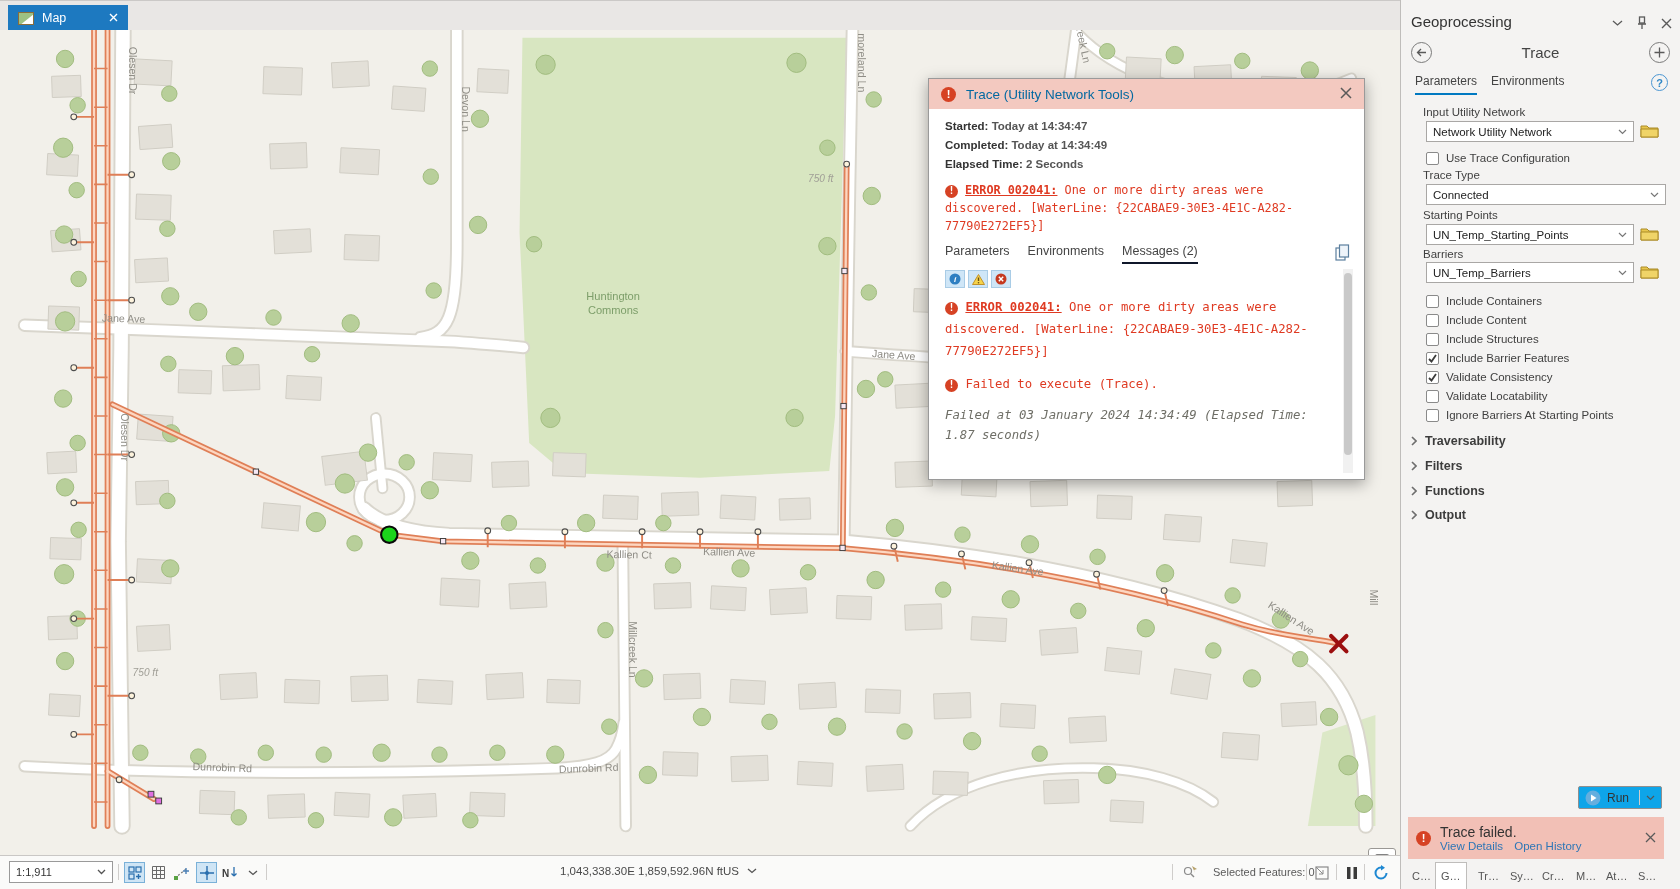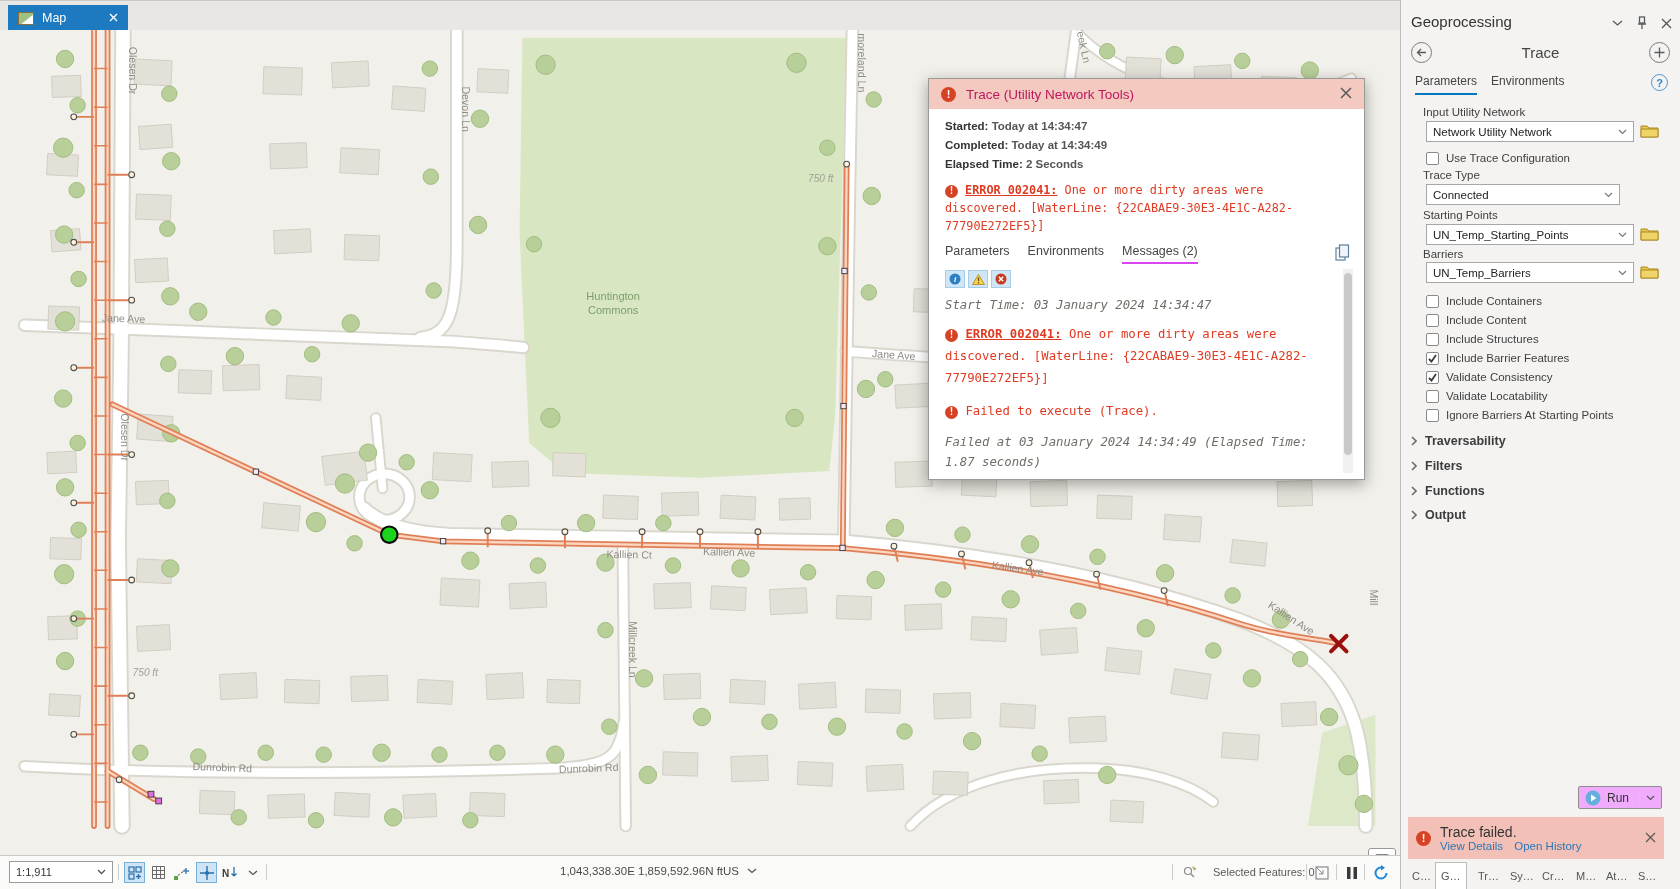--- a/index.html
+++ b/index.html
@@ -33,32 +33,32 @@
   .sb-sep { position:absolute; top:8px; width:1px; height:16px; background:#cfcdcb; }
   .sb-icon { position:absolute; top:6px; width:21px; height:21px; display:flex; align-items:center; justify-content:center; }
   .sb-icon.active { background:#cfe5f5; border:1px solid #7ab1d8; }
   .coords { position:absolute; left:560px; top:9px; width:280px; display:flex; align-items:center; gap:8px; color:#4a4a4a; font-size:11.5px; }
   .selfeat { position:absolute; left:1183px; top:9px; display:flex; align-items:flex-end; gap:15px; color:#5a5a5a; }
 
   
   .dialog { position:absolute; left:928px; top:78px; width:437px; height:402px; background:#fff; border:1px solid #9a9a9a;
             box-shadow:0 4px 14px rgba(0,0,0,.35); z-index:30; }
   .dlg-header { height:30px; background:#f3c9c0; display:flex; align-items:center; padding:0 12px; gap:10px; }
-  .dlg-title { font-size:13.5px; color:#be185d; }
+  .dlg-title { font-size:13.5px; color:#0369a1; }
   .dlg-close { margin-left:auto; cursor:default; }
   .err-badge { width:15px; height:15px; border-radius:50%; background:#d64224; color:#fff; font-size:11px; font-weight:bold;
                display:inline-flex; align-items:center; justify-content:center; flex:0 0 auto; }
   .dlg-body { padding:8px 16px 0 16px; }
   .meta-line { font-size:11.5px; color:#555; line-height:19px;font-weight:bold; }
   .meta-line b { color:#333; }
   .err-summary { margin-top:7px; font-family:"DejaVu Sans Mono", monospace; font-size:11.8px; line-height:18px; color:#df3a22; width:400px; }
   .err-summary .code { font-weight:bold; text-decoration:underline; }
   .dlg-tabs { margin-top:9px; display:flex; gap:18px; font-size:12.5px; color:#444; position:relative; height:22px; align-items:flex-start; }
   .dlg-tab { padding-bottom:4px; }
-  .dlg-tab.active { border-bottom:2px solid #d946ef; }
+  .dlg-tab.active { border-bottom:2px solid #0f172a; }
   .copy-icon { position:absolute; right:-2px; top:0; }
   .msg-filters { margin-top:4px; display:flex; gap:3px; }
   .msg-filter { width:20px; height:18px; background:#cfe6f7; border:1px solid #a9cce6; display:flex; align-items:center; justify-content:center; }
   .messages { margin-top:7px; font-family:"DejaVu Sans Mono", monospace; font-size:12.3px; width:398px; }
   .msg-italic { color:#6e6e66; font-style:italic; line-height:20px; }
   .msg-error { color:#df3a22; line-height:22px; margin-top:8px; position:relative; padding-left:0; }
   .msg-error .code { font-weight:bold; text-decoration:underline; }
   .dlg-scroll { position:absolute; right:11px; top:190px; width:10px; height:204px; background:#f1f1f1; }
   .dlg-scroll .thumb { position:absolute; left:1px; top:4px; width:8px; height:182px; background:#c9c9c9; border-radius:4px; }
 
@@ -69,27 +69,27 @@
   .p-nav { position:absolute; left:0; top:38px; width:100%; height:26px; }
   .circle-btn { position:absolute; width:21px; height:21px; border:1px solid #7a7a7a; border-radius:50%; display:flex; align-items:center; justify-content:center; }
   .p-tool-title { position:absolute; left:0; top:44px; width:100%; text-align:center; font-size:15px; color:#444; }
   .p-tabs { position:absolute; left:14px; top:74px; display:flex; gap:14px; font-size:12px; color:#444; }
   .p-tab { padding-bottom:5px; }
   .p-tab.active { border-bottom:2px solid #0079c1; }
   .help-circle { position:absolute; right:12px; top:74px; width:17px; height:17px; border:1.5px solid #4a96d2; border-radius:50%;
                  color:#2f87c6; font-size:11px; font-weight:bold; display:flex; align-items:center; justify-content:center; }
   .fld-label { position:absolute; left:22px; font-size:11.5px; color:#3f3f3f; }
   .combo { position:absolute; left:25px; width:208px; height:21px; background:#fff; border:1px solid #a9a7a5; display:flex; align-items:center; padding:0 6px; font-size:11.5px; color:#222; }
-  .combo.wide { width:194px; }
+  .combo.wide { width:240px; }
   .combo svg { margin-left:auto; }
   .folder { position:absolute; left:239px; width:19px; height:16px; }
   .cb-row { position:absolute; left:25px; display:flex; align-items:center; gap:7px; height:16px; }
   .cb-box { width:13px; height:13px; background:#fff; border:1px solid #8a8a8a; border-radius:2px; display:flex; align-items:center; justify-content:center; flex:0 0 auto; }
   .expander { position:absolute; left:10px; display:flex; align-items:center; gap:8px; height:22px; font-size:12.5px; font-weight:bold; color:#3c3c3c; }
-  .run-btn { position:absolute; left:177px; top:786px; width:84px; height:23px; background:#f0abfc; border:1px solid #8f8f8f; border-radius:2px;
+  .run-btn { position:absolute; left:177px; top:786px; width:84px; height:23px; background:#0ea5e9; border:1px solid #8f8f8f; border-radius:2px;
              display:flex; align-items:center; padding:0 6px; gap:6px; font-size:12px; color:#333; }
   .run-btn .divider { width:1px; height:15px; background:#cfcdcb; margin-left:auto; }
   .notif { position:absolute; left:7px; top:817px; width:256px; height:42px; background:#f2c0b6; display:flex; align-items:center; padding:0 8px; gap:9px; }
   .notif-text { font-size:14px; color:#333; line-height:15px; }
   .notif-links { font-size:11.5px; color:#2e76b6; }
   .notif-links span { margin-right:8px; }
   .notif-close { margin-left:auto; }
   .p-bottomtabs { position:absolute; left:0; top:858px; width:280px; height:31px; font-size:11px; color:#555; }
   .pb-tab { position:absolute; top:4px; height:27px; display:flex; align-items:center; padding:0 5px; }
   .pb-tab.active { background:#fff; border:1px solid #bfbdbb; border-bottom:none; }
@@ -615,21 +615,20 @@
             </svg>
         </span>
         <span class="msg-filter">
           <svg width="12" height="12">
               <circle cx="6" cy="6" r="5.5" fill="#c5391f"></circle>
               <path d="M3.8 3.8 L8.2 8.2 M8.2 3.8 L3.8 8.2" stroke="#fff" stroke-width="1.4"></path>
             </svg>
         </span>
       </div>
       <div class="messages">
-        <div class="msg-italic">Start Time: 03 January 2024 14:34:47</div>
         <div class="msg-error">
           <span class="err-badge" style="width:13px;height:13px;font-size:10px;">!</span>
           <span class="code">ERROR 002041:</span><span> One or more dirty areas were discovered. [WaterLine: {22CABAE9-30E3-4E1C-A282-77790E272EF5}]</span>
         </div>
         <div class="msg-error" style="margin-top:11px">
           <span class="err-badge" style="width:13px;height:13px;font-size:10px;">!</span>
           <span>Failed to execute (Trace).</span>
         </div>
         <div class="msg-italic" style="margin-top:10px">Failed at 03 January 2024 14:34:49 (Elapsed Time: 1.87 seconds)</div>
       </div>

